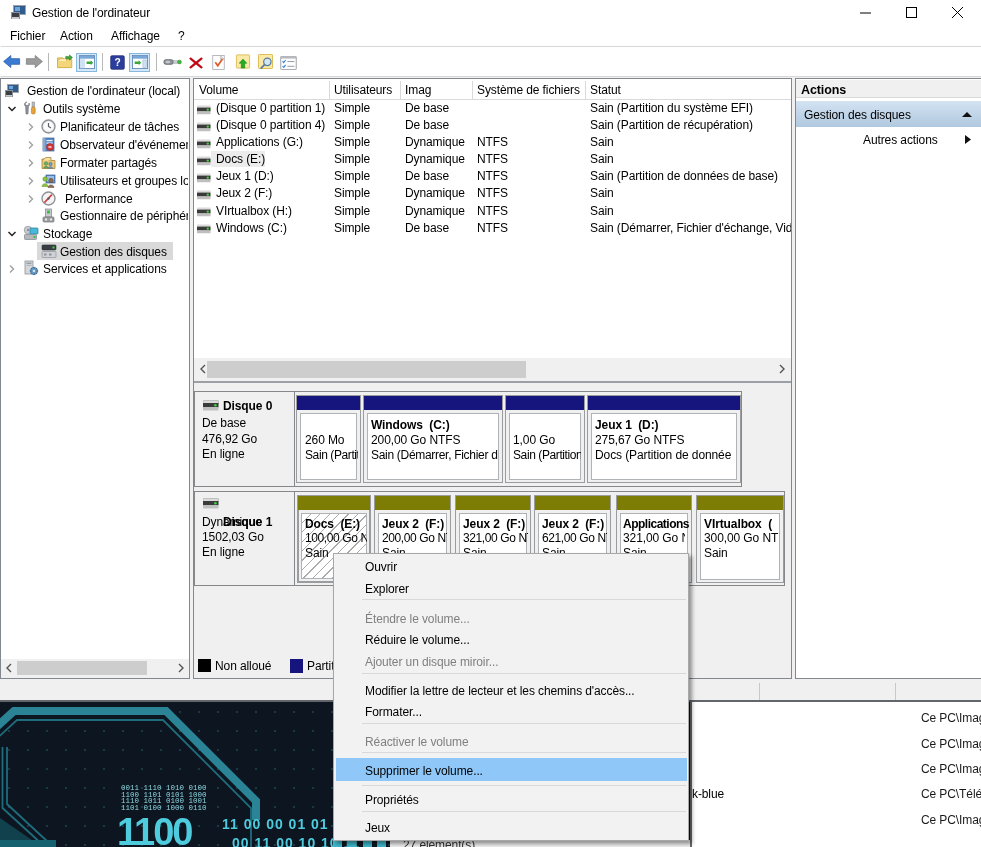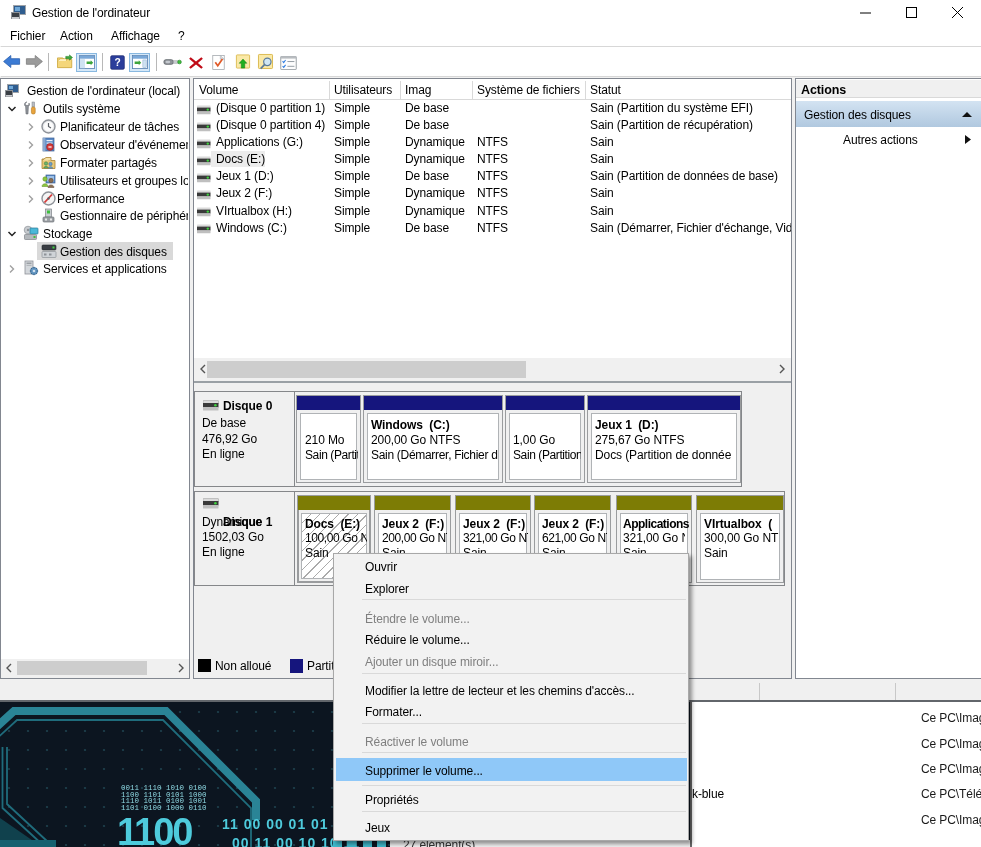--- a/index.html
+++ b/index.html
@@ -190,21 +190,21 @@
   <div class="txt" style="left:59px;top:95px">Utilisateurs et groupes locaux</div>
 
   <svg class="abs" style="left:24px;top:113.5px" width="12" height="12" viewBox="0 0 12 12">
       <path d="M4 2.5 L7.5 6 L4 9.5" fill="none" stroke="#a0a0a0" stroke-width="1.4"></path>
     </svg>
   <svg class="abs" style="left:40px;top:111.5px" width="15" height="15" viewBox="0 0 15 15">
     <circle cx="7.5" cy="7.5" r="6.5" fill="#f4f4f4" stroke="#8e9298" stroke-width="1.4"></circle>
     <line x1="3.5" y1="11.5" x2="11" y2="3.5" stroke="#d43a3a" stroke-width="1.8"></line>
     <circle cx="7.5" cy="7.5" r="1.2" fill="#5c6066"></circle>
   </svg>
-  <div class="txt" style="left:56px;top:112.5px">Performance</div>
+  <div class="txt" style="left:64px;top:112.5px">Performance</div>
 
   <svg class="abs" style="left:40px;top:129px" width="15" height="15" viewBox="0 0 15 15">
     <rect x="4.5" y="1" width="6" height="8" fill="#c8ccd0" stroke="#7e8288" stroke-width="0.7"></rect>
     <rect x="6" y="2.5" width="3" height="3" fill="#3fbf3f"></rect>
     <rect x="2" y="9" width="11" height="5" rx="1" fill="#9b9fa4" stroke="#6e7278" stroke-width="0.7"></rect>
     <rect x="4" y="10.5" width="2" height="2" fill="#e8e8e8"></rect>
       <rect x="9" y="10.5" width="2" height="2" fill="#e8e8e8"></rect>
   </svg>
   <div class="txt" style="left:59px;top:130px">Gestionnaire de périphériques</div>
 
@@ -384,21 +384,21 @@
   </svg>
   <div class="txt" style="left:223px;top:399px;font-weight:bold">Disque 0</div>
   <div class="txt" style="left:202px;top:416px">De base</div>
   <div class="txt" style="left:202px;top:431.5px">476,92 Go</div>
   <div class="txt" style="left:202px;top:446.5px">En ligne</div>
 
   <div class="abs" style="left:296px;top:395px;width:65px;height:88px;border:1px solid #9a9c9e;background:#f0f0f0">
     <div class="abs" style="left:0;top:0;width:100%;height:14px;background:#15157d"></div>
     <div class="abs" style="left:3px;top:17px;right:3px;bottom:2px;background:#fff;border:1px solid #b0b3b6"></div>
   </div>
-  <div class="txt" style="left:305px;top:433px">210 Mo</div>
+  <div class="txt" style="left:305px;top:433px">260 Mo</div>
   <div class="txt" style="left:305px;top:448px;letter-spacing:-0.4px;max-width:53px;overflow:hidden">Sain (Partition</div>
   <div class="abs" style="left:363px;top:395px;width:140px;height:88px;border:1px solid #9a9c9e;background:#f0f0f0">
     <div class="abs" style="left:0;top:0;width:100%;height:14px;background:#15157d"></div>
     <div class="abs" style="left:3px;top:17px;right:3px;bottom:2px;background:#fff;border:1px solid #b0b3b6"></div>
   </div>
   <div class="txt" style="left:371px;top:417.5px;font-weight:bold">Windows&nbsp; (C:)</div>
   <div class="txt" style="left:371px;top:433px">200,00 Go NTFS</div>
   <div class="txt" style="left:371px;top:448px;letter-spacing:-0.3px;max-width:128px;overflow:hidden">Sain (Démarrer, Fichier d</div>
   <div class="abs" style="left:505px;top:395px;width:80px;height:88px;border:1px solid #9a9c9e;background:#f0f0f0">
     <div class="abs" style="left:0;top:0;width:100%;height:14px;background:#15157d"></div>
@@ -479,21 +479,21 @@
 </div>
 
 <div class="abs" style="left:795px;top:78px;width:186px;height:601px;background:#fff;border:1px solid #828790;border-right:none"></div>
 <div class="abs" style="left:796px;top:80px;width:185px;height:18px;background:#f0f0f0;border-bottom:1px solid #d9d9d9"></div>
 <div class="txt" style="left:801px;top:83px;font-weight:bold;font-size:12.5px">Actions</div>
 <div class="abs" style="left:796px;top:101px;width:185px;height:26px;background:linear-gradient(#d3e3f2,#b0c8df)"></div>
 <div class="txt" style="left:804px;top:108px">Gestion des disques</div>
 <svg class="abs" style="left:960px;top:109px" width="14" height="12" viewBox="0 0 14 12">
       <path d="M2 8 L7 3 L12 8 Z" fill="#111"></path>
     </svg>
-<div class="txt" style="left:843px;top:133px">Autres actions</div>
+<div class="txt" style="left:863px;top:133px">Autres actions</div>
 <svg class="abs" style="left:962px;top:133px" width="12" height="13" viewBox="0 0 12 13">
       <path d="M3 2 L9 6.5 L3 11 Z" fill="#111"></path>
     </svg>
 
 <div class="abs" style="left:0;top:681px;width:981px;height:21px;background:#f0f0f0;border-bottom:2px solid #62666b"></div>
 <div class="abs" style="left:759px;top:683px;width:1px;height:17px;background:#c8c8c8"></div>
 <div class="abs" style="left:895px;top:683px;width:1px;height:17px;background:#c8c8c8"></div>
 
 <div class="abs" style="left:0;top:702px;width:690px;height:145px;background:#0c1520;overflow:hidden">
   <svg width="690" height="145" viewBox="0 702 690 145" style="position:absolute;left:0;top:0">

